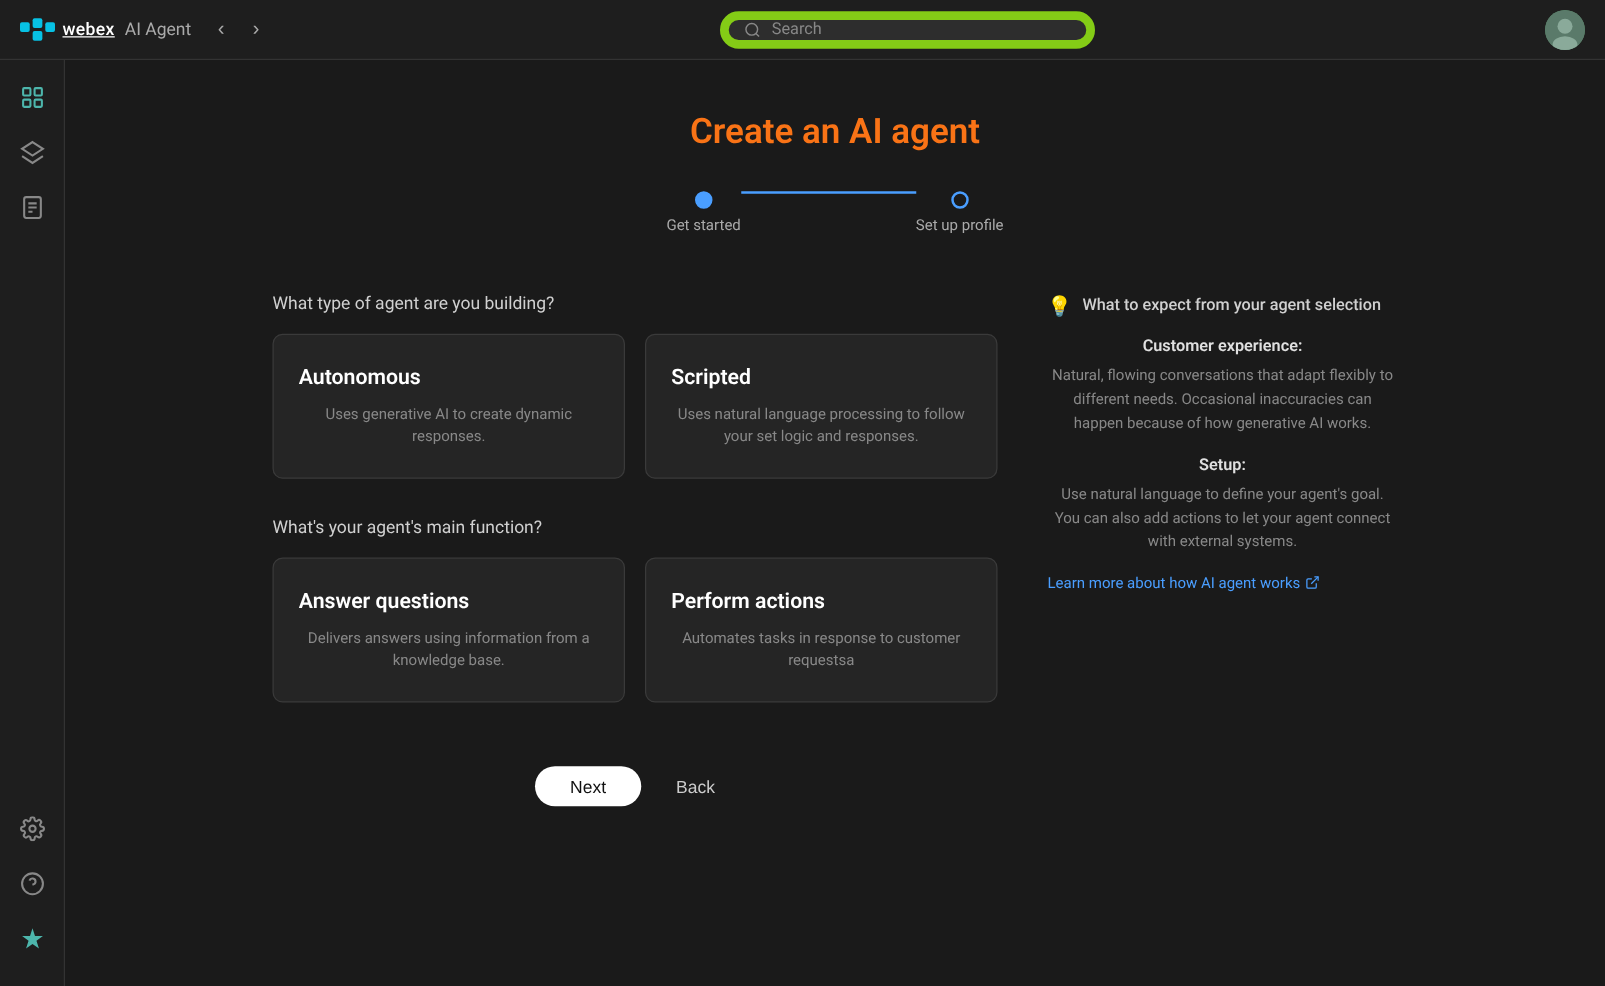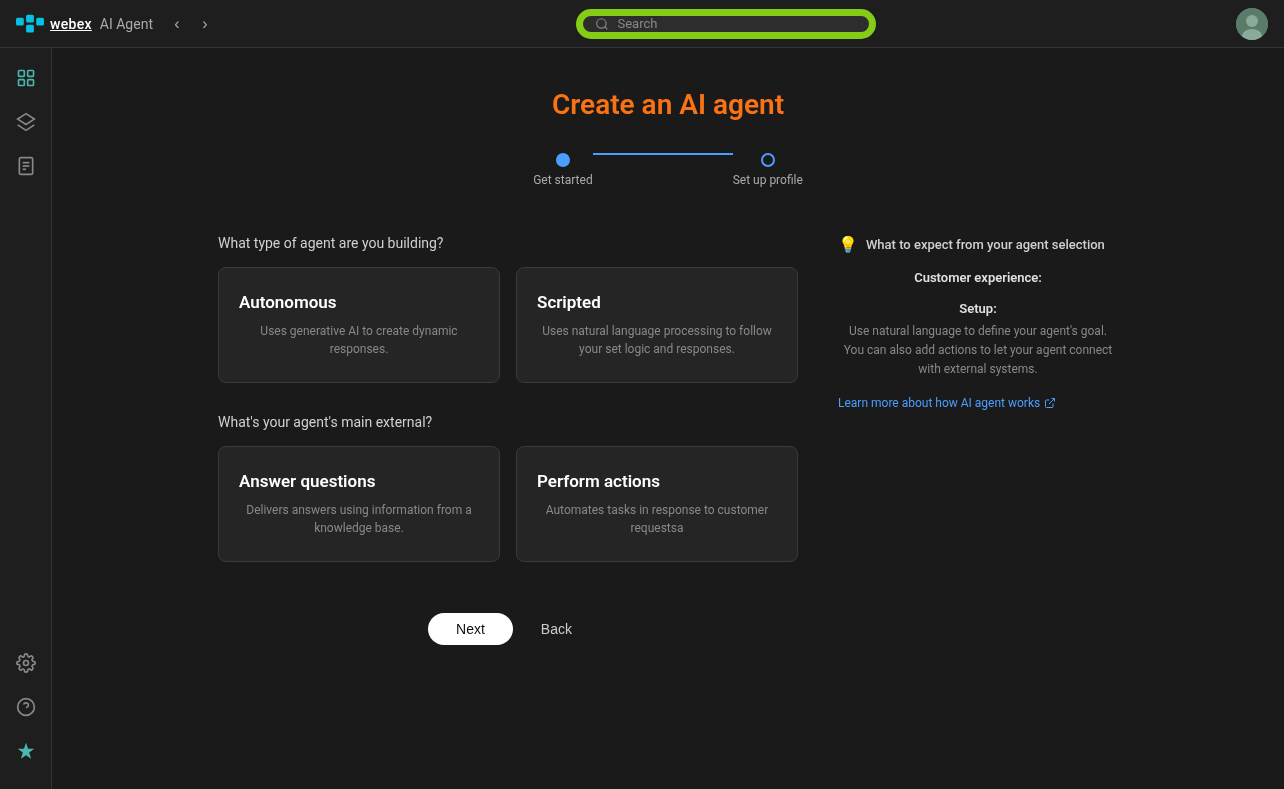--- a/index.html
+++ b/index.html
@@ -456,21 +456,21 @@
           <div class="card">
             <div class="card-title">Autonomous</div>
             <div class="card-desc">Uses generative AI to create dynamic responses.</div>
           </div>
           <div class="card">
             <div class="card-title">Scripted</div>
             <div class="card-desc">Uses natural language processing to follow your set logic and responses.</div>
           </div>
         </div>
 
-        <p class="section-title">What's your agent's main external?</p>
+        <p class="section-title">What's your agent's main function?</p>
         <div class="cards-row">
           <div class="card">
             <div class="card-title">Answer questions</div>
             <div class="card-desc">Delivers answers using information from a knowledge base.</div>
           </div>
           <div class="card">
             <div class="card-title">Perform actions</div>
             <div class="card-desc">Automates tasks in response to customer requestsa</div>
           </div>
         </div>
@@ -483,20 +483,21 @@
       </div>
 
       <div class="right-panel info-panel">
         <div class="info-panel-header">
           <span class="bulb-icon">💡</span>
           <span class="info-panel-header-text">What to expect from your agent selection</span>
         </div>
 
         <div class="info-section">
           <div class="info-section-title">Customer experience:</div>
+          <div class="info-section-text">Natural, flowing conversations that adapt flexibly to different needs. Occasional inaccuracies can happen because of how generative AI works.</div>
         </div>
 
         <div class="info-section">
           <div class="info-section-title">Setup:</div>
           <div class="info-section-text">Use natural language to define your agent's goal. You can also add actions to let your agent connect with external systems.</div>
         </div>
 
         <a class="info-link">
           <span>Learn more about how AI agent works</span>
           <svg width="12" height="12" viewBox="0 0 24 24" fill="none" stroke="currentColor" stroke-width="2">

